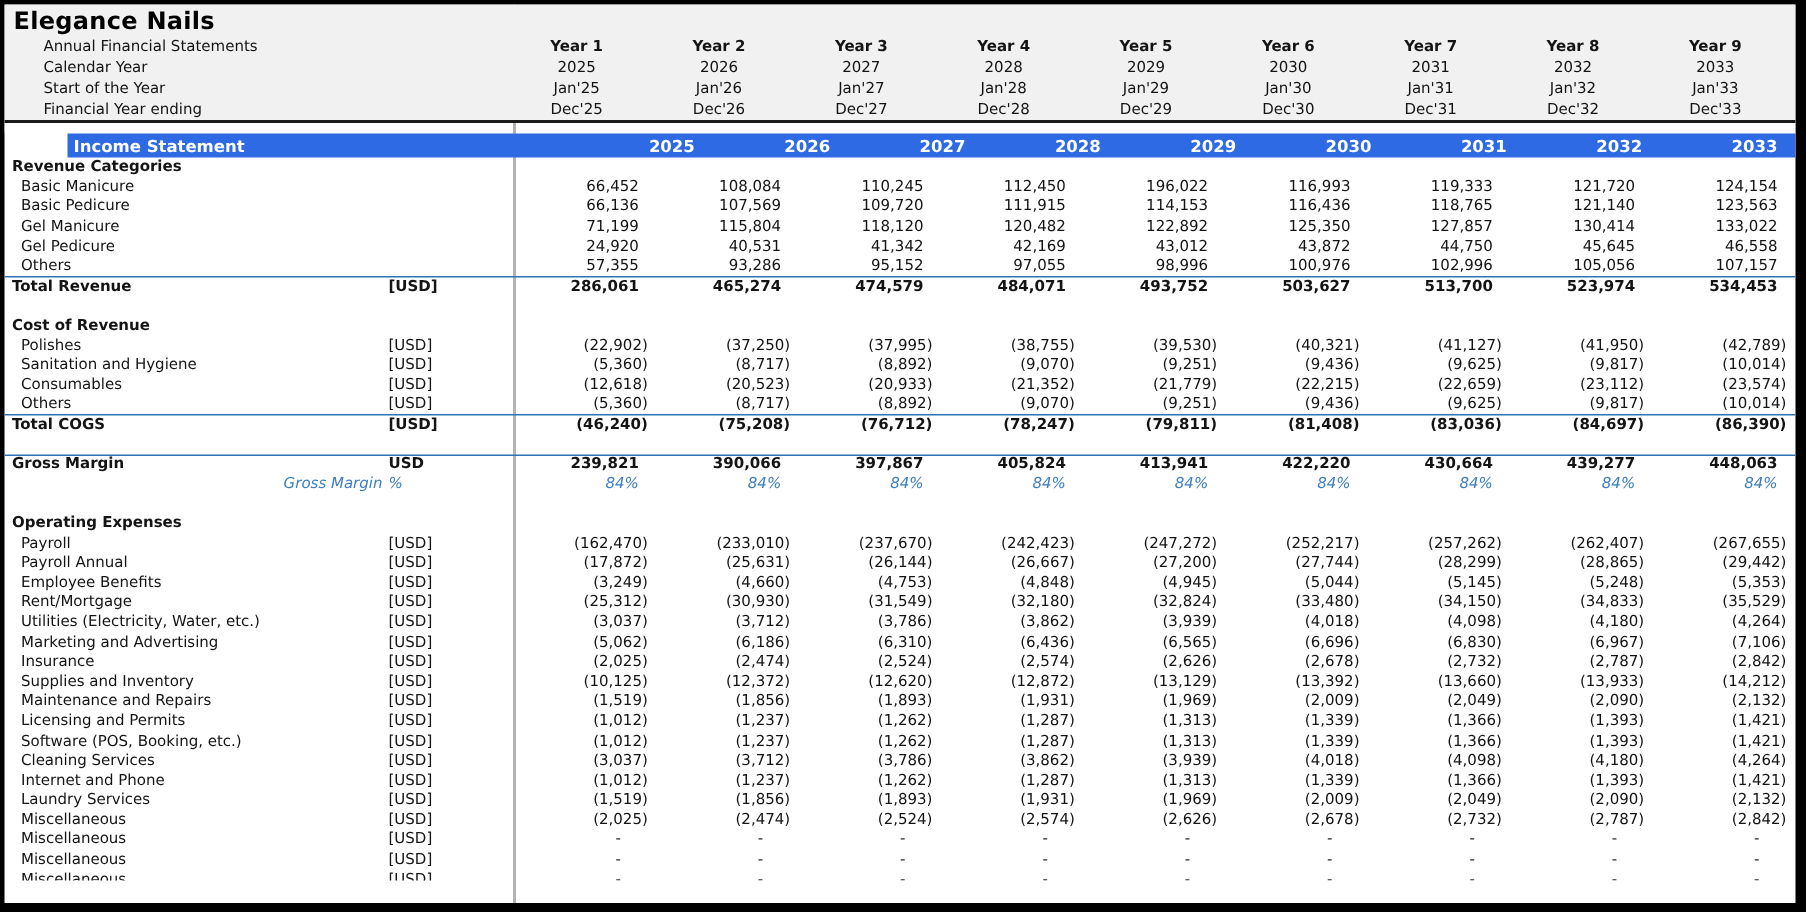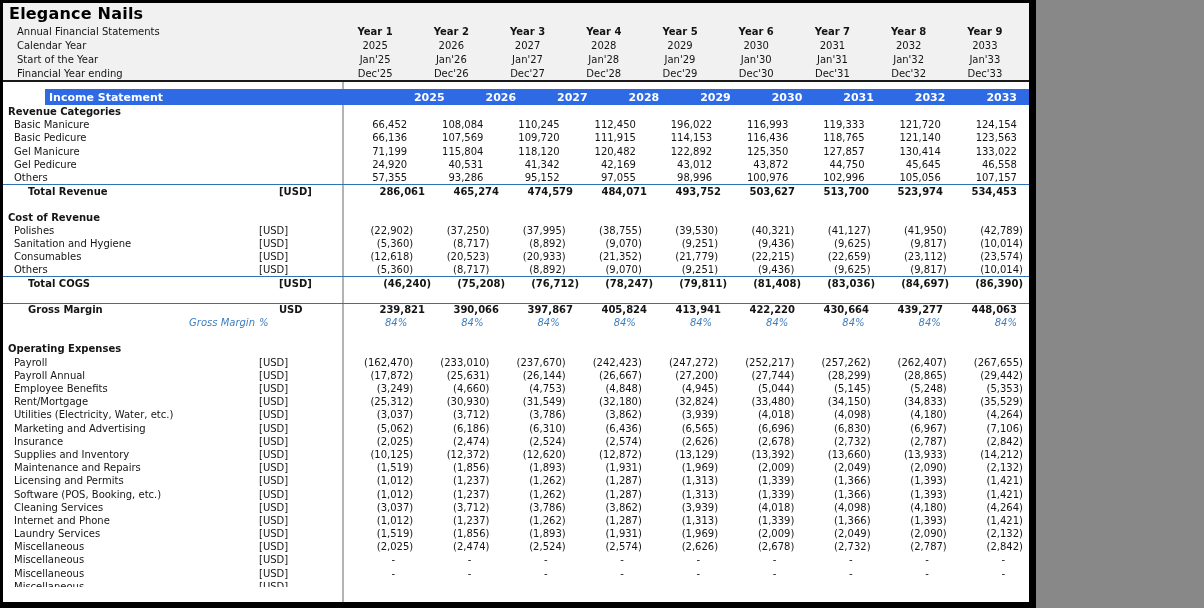--- a/index.html
+++ b/index.html
@@ -1,36 +1,36 @@
 <!DOCTYPE html>
 <html><head>
 <meta charset="utf-8">
 <style>
   html,body{margin:0;padding:0;background:#888;}
   *{box-sizing:border-box;}
   .sheet{
     position:relative;
-    width:1036px;height:608px;
+    width:1204px;height:608px;
     background:#fff;
     border-style:solid;border-color:#000;
     border-width:3px 7px 6px 3px;
     font-family:"DejaVu Sans","Liberation Sans",sans-serif;
     font-size:10px;color:#141414;
     overflow:hidden;
   }
   .divider{
     position:absolute;top:0;bottom:0;left:339px;width:2px;
     background:#b3b3b3;z-index:1;
   }
   .band{position:relative;background:#f1f1f1;z-index:2;background-clip:padding-box;}
   .band,.tocrow,.gap,.bluebar,.rows{position:relative;}
   .title-row{height:21px;display:flex;align-items:center;padding-left:6px;}
   .title{font-size:16px;font-weight:bold;color:#000;letter-spacing:.2px;}
   .hrow{height:14px;display:grid;grid-template-columns:340px repeat(9,1fr);align-items:center;}
-  .hrow .hl{padding-left:14px;}
+  .hrow .hl{padding-left:26px;}
   .hcell{text-align:center;padding-right:12px;}
   .hcell.bold{font-weight:bold;}
   .blackline{height:2px;background:#1a1a1a;position:relative;z-index:3;}
   .tocrow{height:15px;display:flex;align-items:center;padding-left:2px;
     border-bottom:1px solid #cfcfcf;background:#fff;z-index:2;}
   .toc{color:#1f3864;font-weight:bold;text-decoration:underline;cursor:pointer;}
   .gap{height:7px;background:#fff;z-index:0;}
   .bluebar{
     height:16px;display:grid;grid-template-columns:256px 84px repeat(9,1fr);
     align-items:center;color:#fff;font-weight:bold;font-size:11px;z-index:2;
@@ -41,21 +41,21 @@
   .row{height:13.2px;display:grid;grid-template-columns:256px 84px repeat(9,1fr);align-items:center;}
   .row .lbl{padding-left:11px;white-space:nowrap;overflow:hidden;}
   .row.section .lbl,.row.total .lbl,.row.gross .lbl{padding-left:5px;font-weight:bold;}
   .row .unit{text-align:left;padding-right:6px;white-space:nowrap;}
   .row.total .unit,.row.gross .unit{font-weight:bold;}
   .row .v{text-align:right;white-space:nowrap;}
   .row .v.pos{padding-right:12px;}
   .row .v.neg{padding-right:6px;}
   .row .v.dash{padding-right:24px;}
   .row.total,.row.gross{font-weight:bold;}
-  .row.total,.row.gross{border-top:1.5px solid #2e74b5;padding-left:20px;}
+  .row.total,.row.gross{border-top:1.5px solid #2e74b5;}
   .row.gross_pct{color:#3d7ebf;font-style:italic;}
   .row.gross_pct .lbl{text-align:right;padding-right:4px;}
 </style>
 </head>
 <body>
 
 <div class="sheet">
   <div class="divider"></div>
 
   <div class="band" style="background: rgb(241, 241, 241);">

